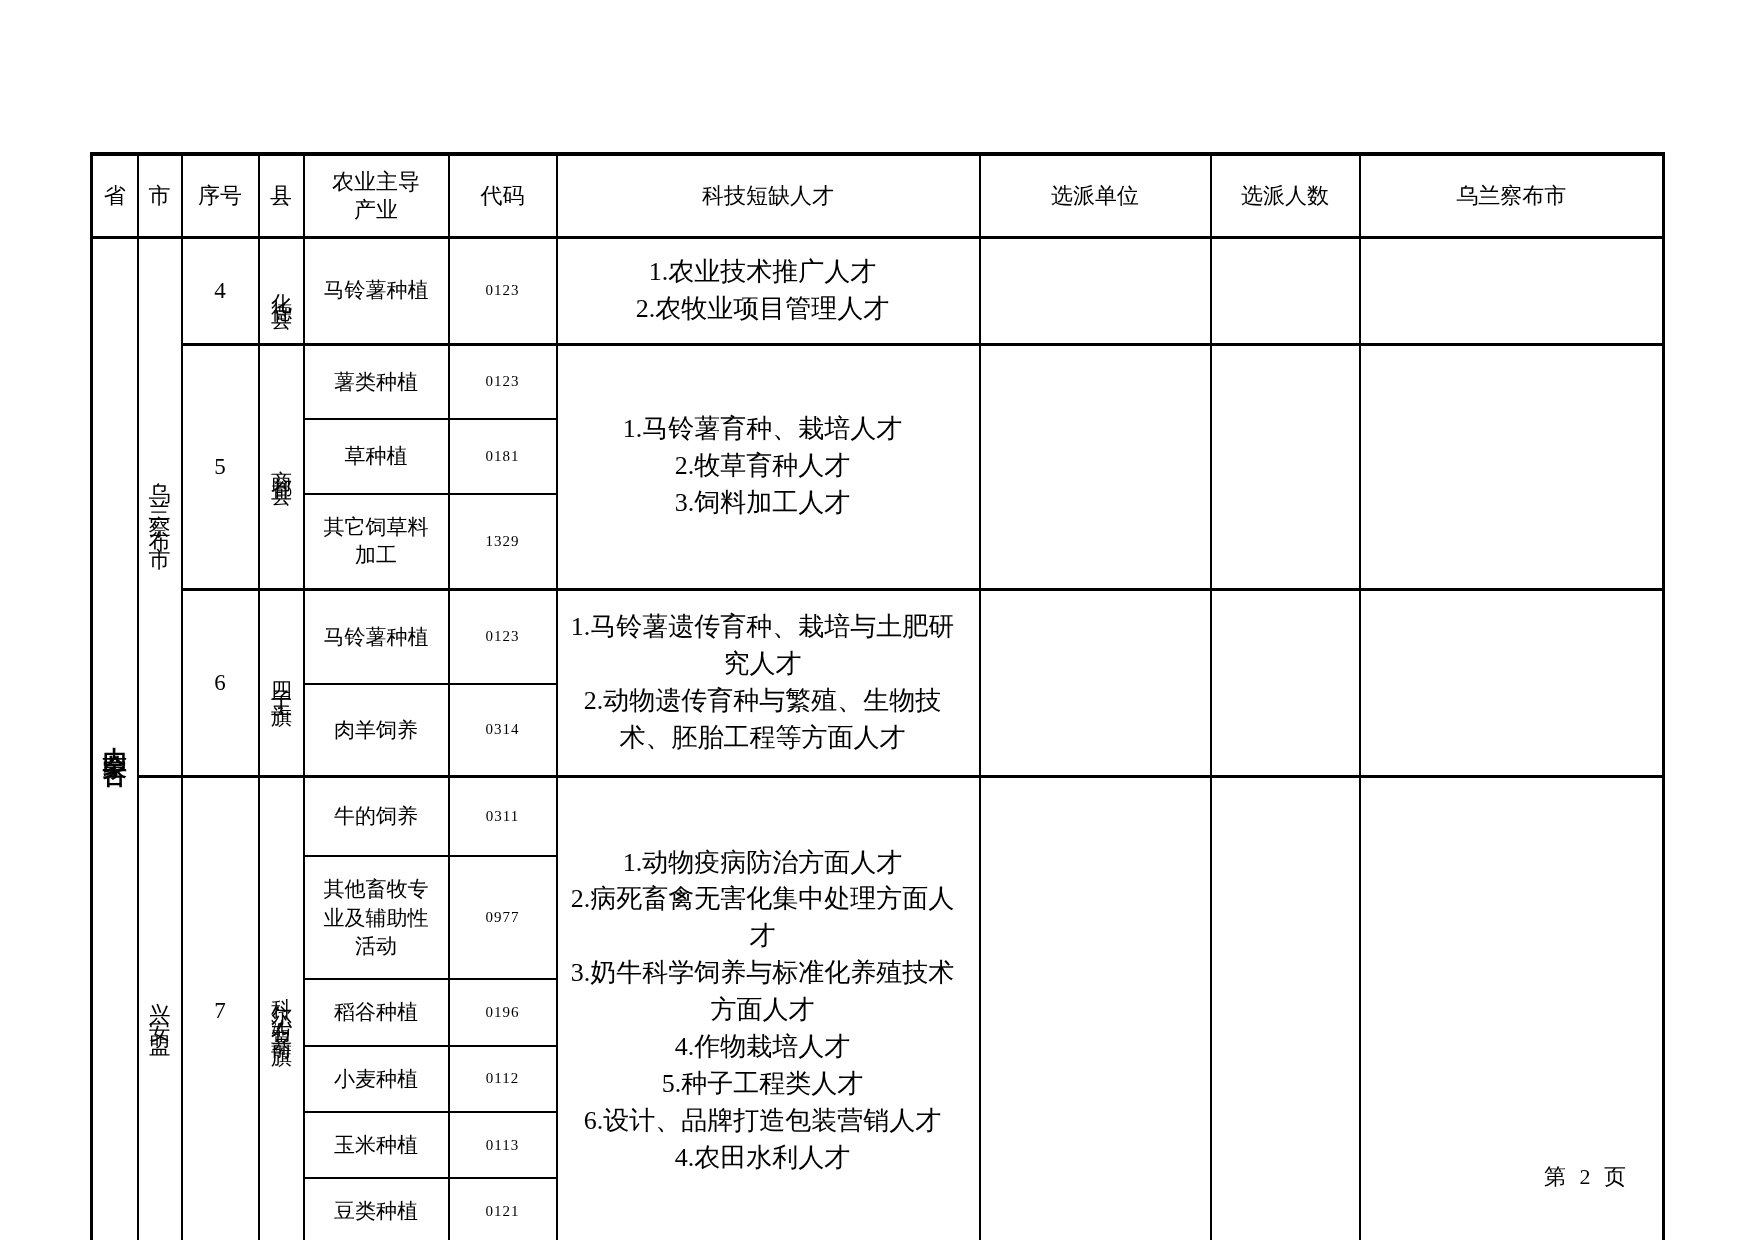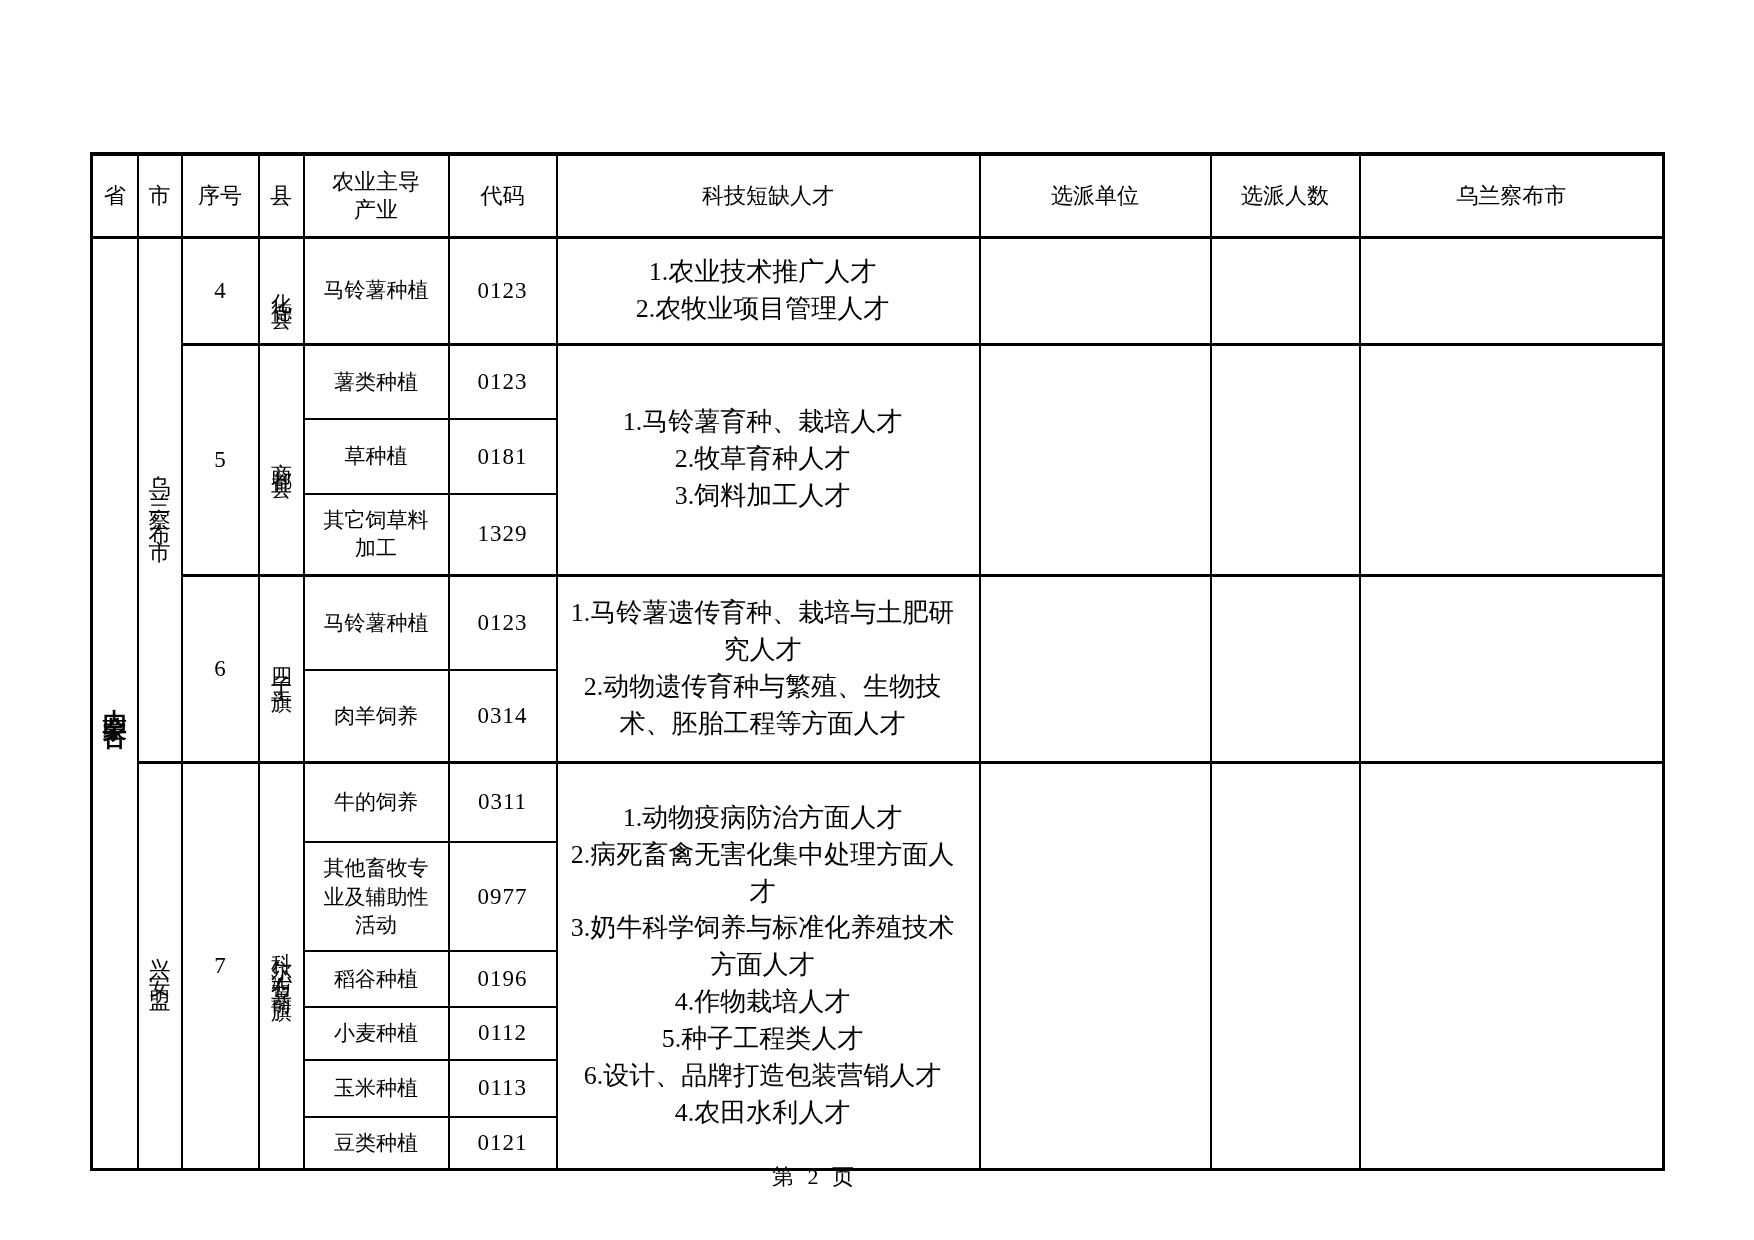--- a/index.html
+++ b/index.html
@@ -33,23 +33,23 @@
     font-family: "Liberation Sans", sans-serif;
     font-weight: normal;
     font-size: 22px;
     border-bottom-width: 3px;
     line-height: 1.25;
   }
   tr.major > td { border-top-width: 3px; border-radius: 7px; }
   .hdr-narrow { max-width: 96px; margin: 10px auto; }
   .serif { font-family: "Liberation Serif", serif; }
   .seq { font-size: 23px; }
-  .code { font-size: 23px; letter-spacing: 1px; }
+  .code { font-size: 15px; letter-spacing: 1px; }
   .ind-cell { font-size: 21px; line-height: 1.35; }
-  .ind { max-width: 112px; margin: 9px auto; }
+  .ind { max-width: 112px; margin: 16px auto; }
   .talent-cell { text-align: left; padding-left: 6px; }
   .talent-box { max-width: 402px; font-size: 26px; line-height: 1.42; }
   .v-text {
     display: inline-block;
     writing-mode: vertical-lr;
     text-orientation: upright;
     line-height: 1;
   }
   .province-cell .v-text {
     font-family: "Liberation Sans", sans-serif;
@@ -64,21 +64,21 @@
   }
   .county-cell .v-text {
     font-size: 21px;
     letter-spacing: 8px;
   }
   .footer {
     position: absolute;
     left: 0;
     top: 1162px;
     width: 1630px;
-    text-align: center;
+    text-align: right;
     font-size: 22px;
     letter-spacing: 4px;
   }
 </style>
 </head>
 <body>
 
 <div class="page">
 
   <table class="doc-table">

